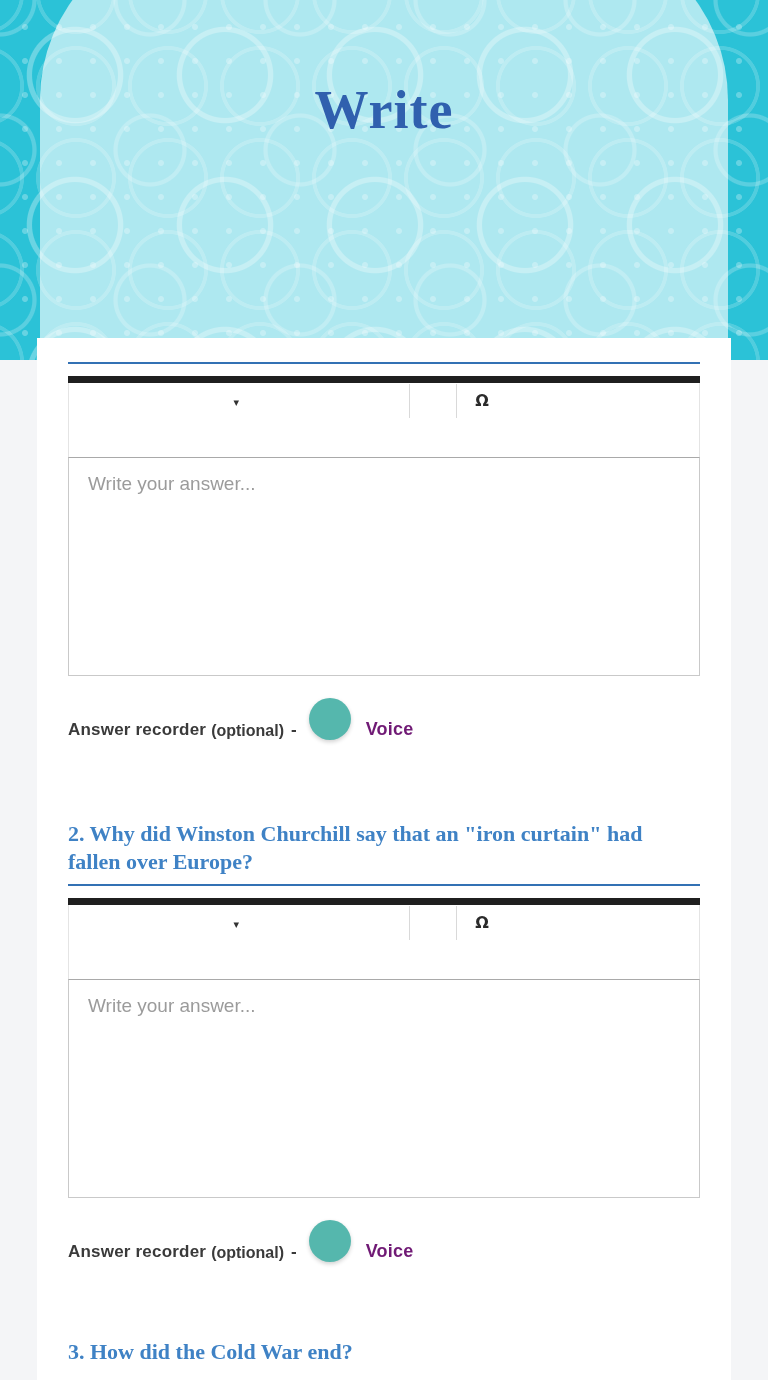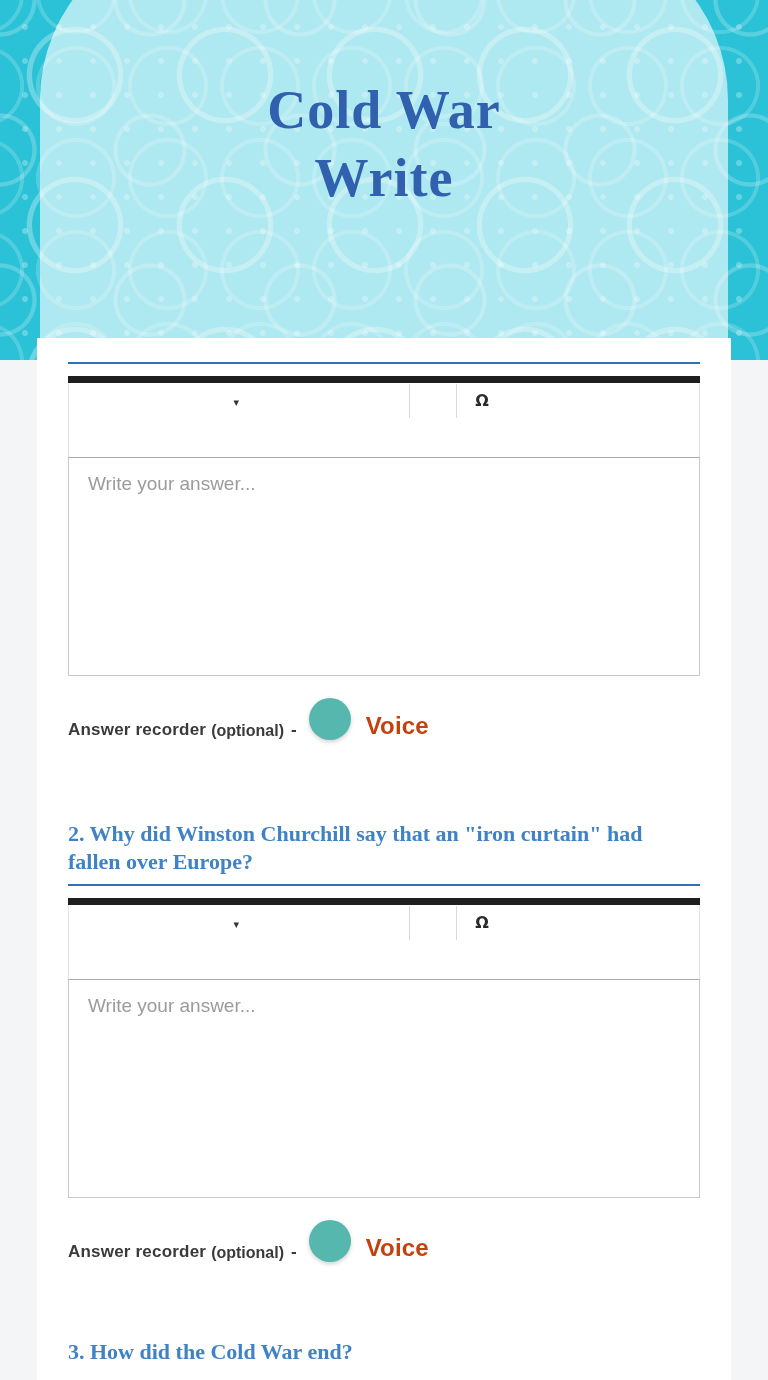--- a/index.html
+++ b/index.html
@@ -128,34 +128,33 @@
     margin:0 12px 0 7px;
   }
   .voice-btn {
     width:42px; height:42px; border-radius:50%;
     background:#55b7ad; border:none; cursor:pointer;
     box-shadow:0 2px 4px rgba(0,0,0,.18);
     flex:0 0 auto;
   }
   .voice-label {
     margin-left:15px;
-    font-size:24px; font-weight:bold; color:#c2410c;
+    font-size:18px; font-weight:bold; color:#701a75;
     letter-spacing:.2px;
   }
 
   .q-gap { margin-top:80px; }
   .q-gap-last { margin-top:76px; }
 </style>
 </head>
 <body>
 
 <div class="hero">
   <div class="hero-panel"></div>
   <div class="hero-title">
-    <div>Cold War</div>
     <div>Write</div>
   </div>
 </div>
 
 <div class="sheet">
 
   <section>
     <hr class="q-rule">
 
     <div class="editor">

